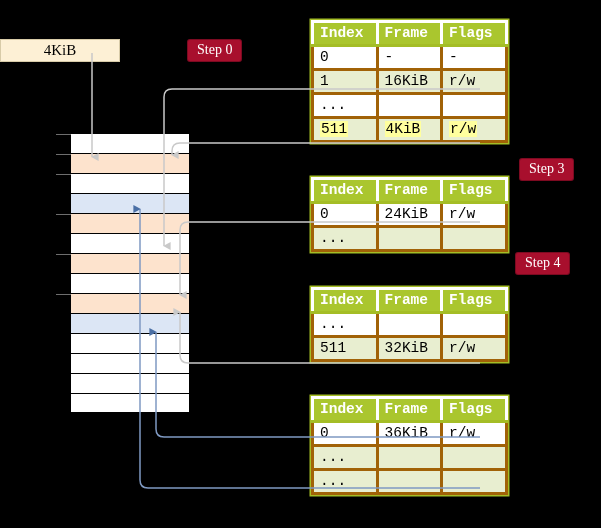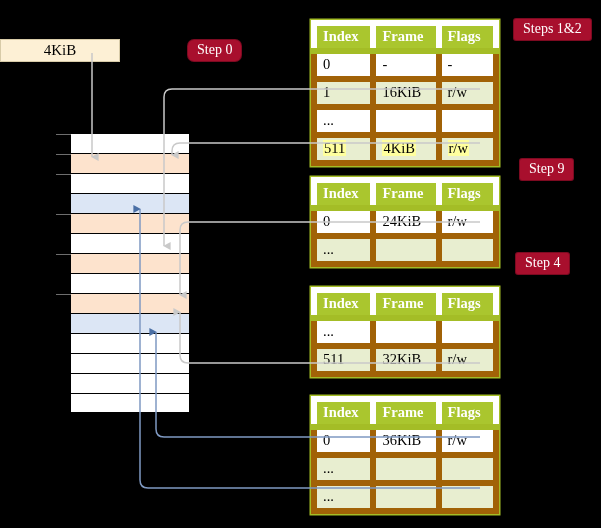--- a/index.html
+++ b/index.html
@@ -81,27 +81,28 @@
   
   .ptable {
     position: absolute;
     border-collapse: collapse;
     font-family: "Liberation Serif", "DejaVu Serif", serif;
     font-size: 14.5px;
     background: #ffffff;
     box-shadow: 0 0 0 1.5px #a4bd26;
   }
   .ptable th, .ptable td {
-    border: 6px solid #a16207;
+    border: 3px solid #a16207;
     padding: 2px 12px 3px 6px;
     text-align: left;
     height: 19px;
     box-sizing: border-box;
     color: #000000;
     white-space: nowrap;
+    font-family: Liberation Mono, monospace;
   }
   .ptable th {
     background: #aac62e;
     color: #ffffff;
     font-weight: bold;
     border-color: #ffffff;
     border-bottom-color: #a4bd26;
   }
   .ptable tr.alt td { background: #e8eed0; }
   .ptable tr td:nth-child(1) { width: 56px; }
@@ -120,23 +121,22 @@
     pointer-events: none;
   }
 </style>
 </head>
 <body>
 
 <div id="stage">
 
   <div class="src-box">4KiB</div>
 
-  <div class="step-badge" style="left:188px; top:40px;border-radius:6px;">Step 0</div>
-  <div class="step-badge" style="left:514px; top:19px;">Steps 1&amp;2</div>
-  <div class="step-badge" style="left:520px; top:159px;">Step 9</div>
+  <div class="step-badge" style="left:188px; top:40px;">Step 0</div>
+  <div class="step-badge" style="left:520px; top:159px;">Step 3</div>
   <div class="step-badge" style="left:516px; top:253px;">Step 4</div>
 
   <div id="memcol">
     <div class="mem-row" style="top:0px;">
         <div class="tick"></div>
       </div>
     <div class="mem-row peach" style="top:20px;">
         <div class="tick"></div>
       </div>
     <div class="mem-row" style="top:40px;">

